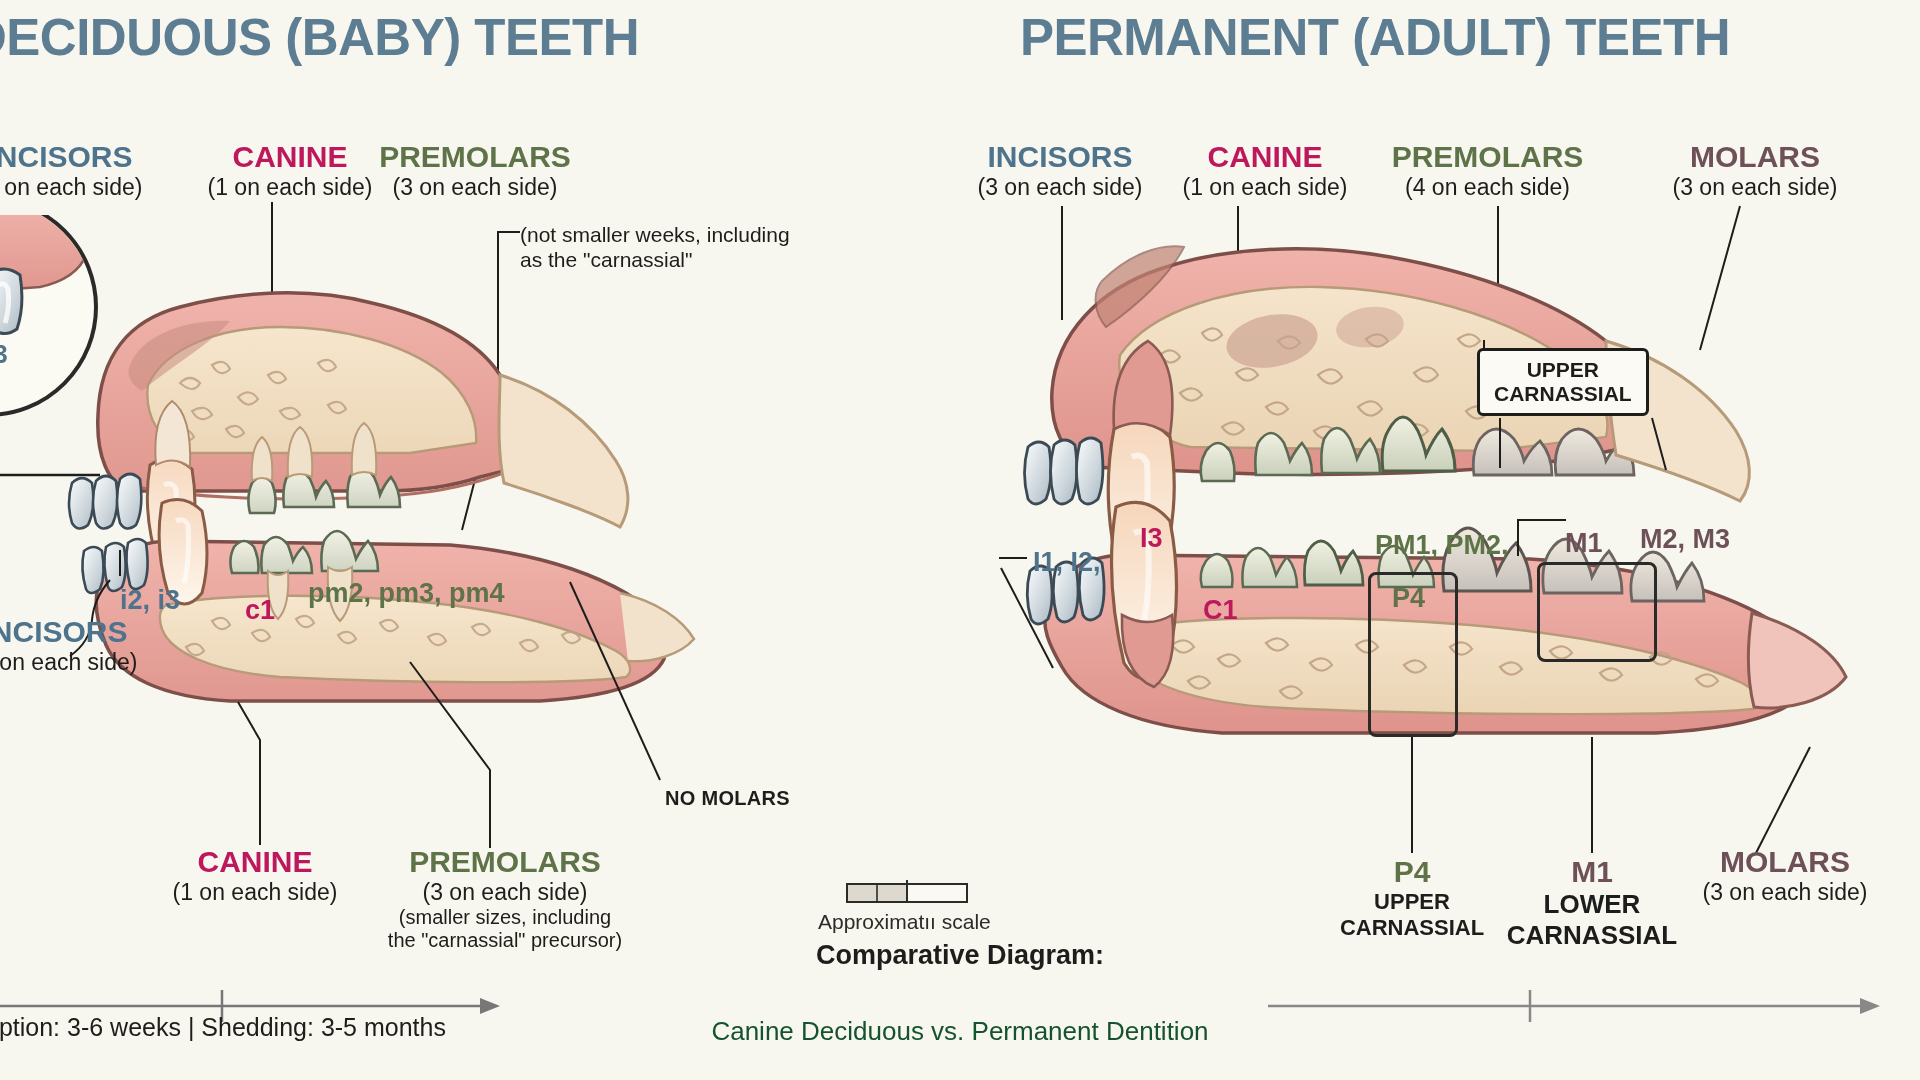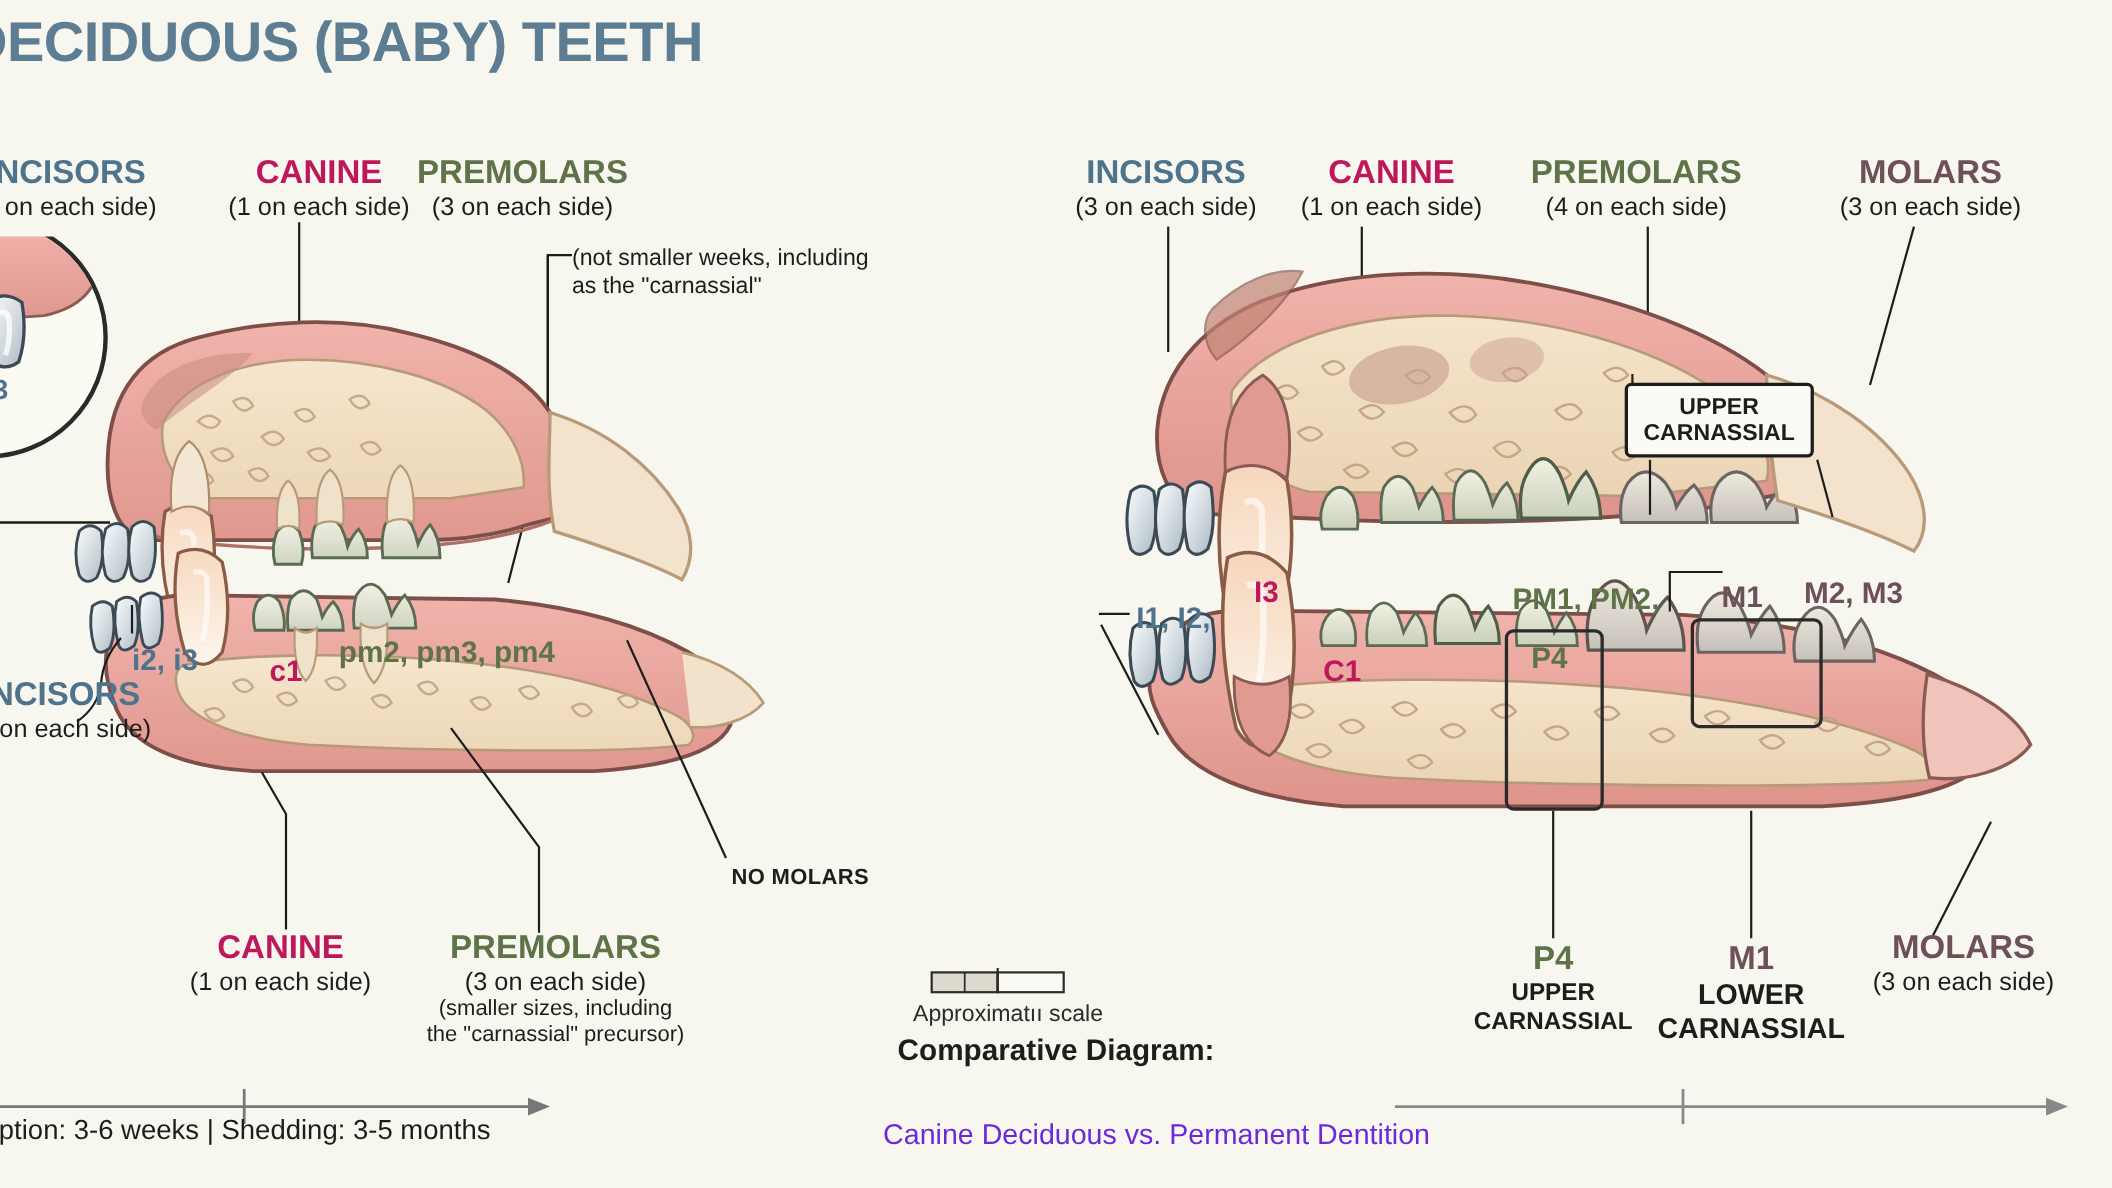--- a/index.html
+++ b/index.html
@@ -35,24 +35,24 @@
 
   .callout-box {
     border: 3px solid #1d1d1b; background: #fbfaf4; border-radius: 6px;
     padding: 7px 14px; text-align: center;
     font-size: 21px; font-weight: bold; color: #1d1d1b; line-height: 1.15;
     white-space: nowrap;
   }
 
   .hl-box { border: 3px solid #2a2a28; border-radius: 8px; background: transparent; }
 
-  .scale-caption { font-size: 21px; color: #2b2b28; white-space: nowrap; margin-left: 12px; }
+  .scale-caption { font-size: 21px; color: #2b2b28; white-space: nowrap; }
 
   .center-title { font-size: 27px; font-weight: bold; color: #1d1d1b; text-align: center; white-space: nowrap; }
-  .center-sub   { font-size: 26px; color: #6d28d9; text-align: right; white-space: nowrap; }
+  .center-sub   { font-size: 26px; color: #14532d; text-align: center; white-space: nowrap; }
 
   .footer-text { font-size: 25px; color: #1d1d1b; white-space: nowrap; }
 
   .lead { stroke: #1d1d1b; fill: none; stroke-width: 2.4; }
   .lead-thin { stroke: #1d1d1b; fill: none; stroke-width: 2; }
 
   svg { display: block; }
   .jaw-svg { position: absolute; pointer-events: none; }
 </style>
 </head>
@@ -290,20 +290,21 @@
     <rect x="2" y="4" width="60" height="18" fill="#ddd9cf" stroke="#2b2b28" stroke-width="2"></rect>
     <rect x="62" y="4" width="60" height="18" fill="#faf9f3" stroke="#2b2b28" stroke-width="2"></rect>
     <line x1="32" y1="4" x2="32" y2="22" stroke="#2b2b28" stroke-width="1.6"></line>
     <line x1="62" y1="0" x2="62" y2="22" stroke="#2b2b28" stroke-width="2"></line>
   </svg>
   <div class="abs scale-caption" style="left:818px; top:910px;">Approximatıı scale</div>
 
   <div class="abs center-title" style="left:660px; top:940px; width:600px;">Comparative Diagram:</div>
   <div class="abs center-sub" style="left:620px; top:1016px; width:680px;">Canine Deciduous vs. Permanent Dentition</div>
 
+  <div class="abs panel-title" style="left:1020px; top:8px;">PERMANENT (ADULT) TEETH</div>
 
   <div class="abs" style="left:955px; top:140px; text-align:center; width:210px;">
     <div class="cat-name c-incisor">INCISORS</div>
     <div class="cat-sub">(3 on each side)</div>
   </div>
   <div class="abs" style="left:1160px; top:140px; text-align:center; width:210px;">
     <div class="cat-name c-canine">CANINE</div>
     <div class="cat-sub">(1 on each side)</div>
   </div>
   <div class="abs" style="left:1365px; top:140px; text-align:center; width:245px;">

